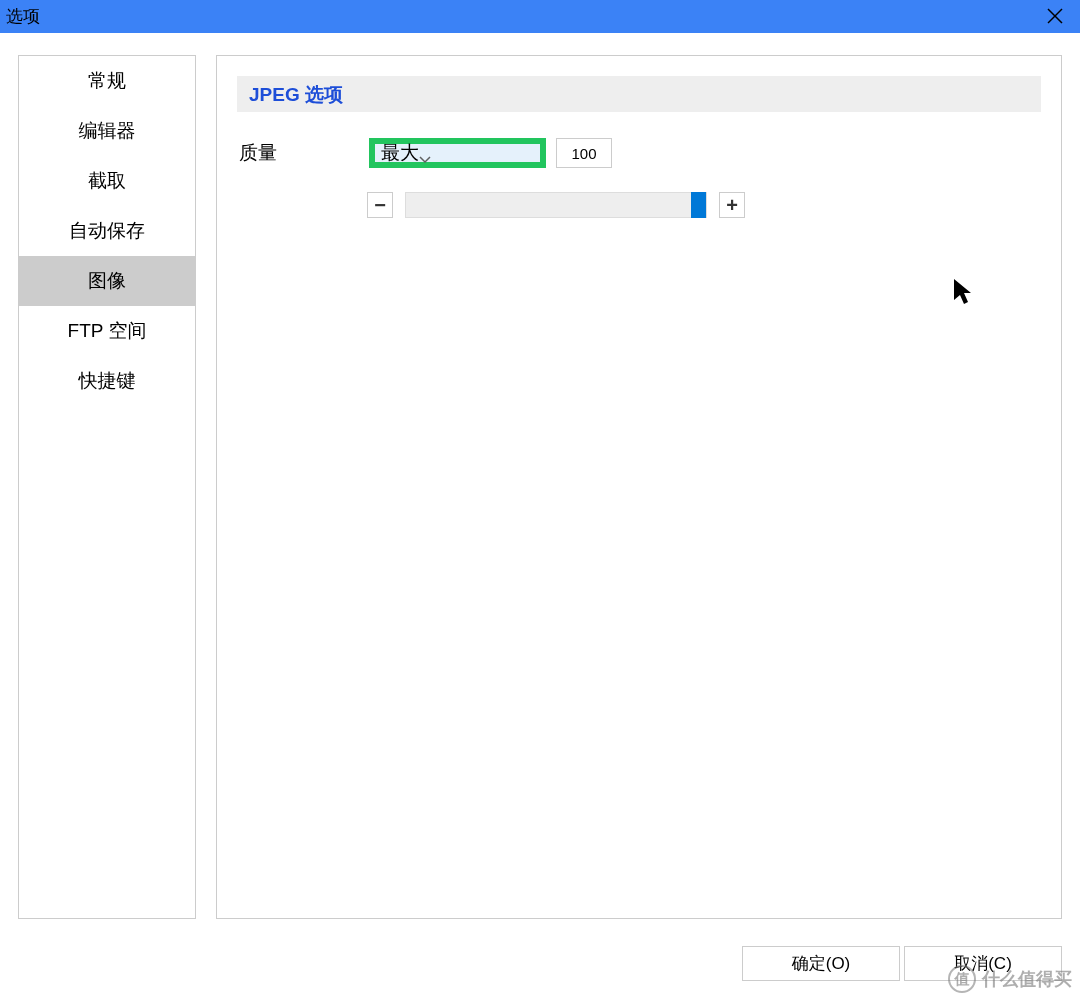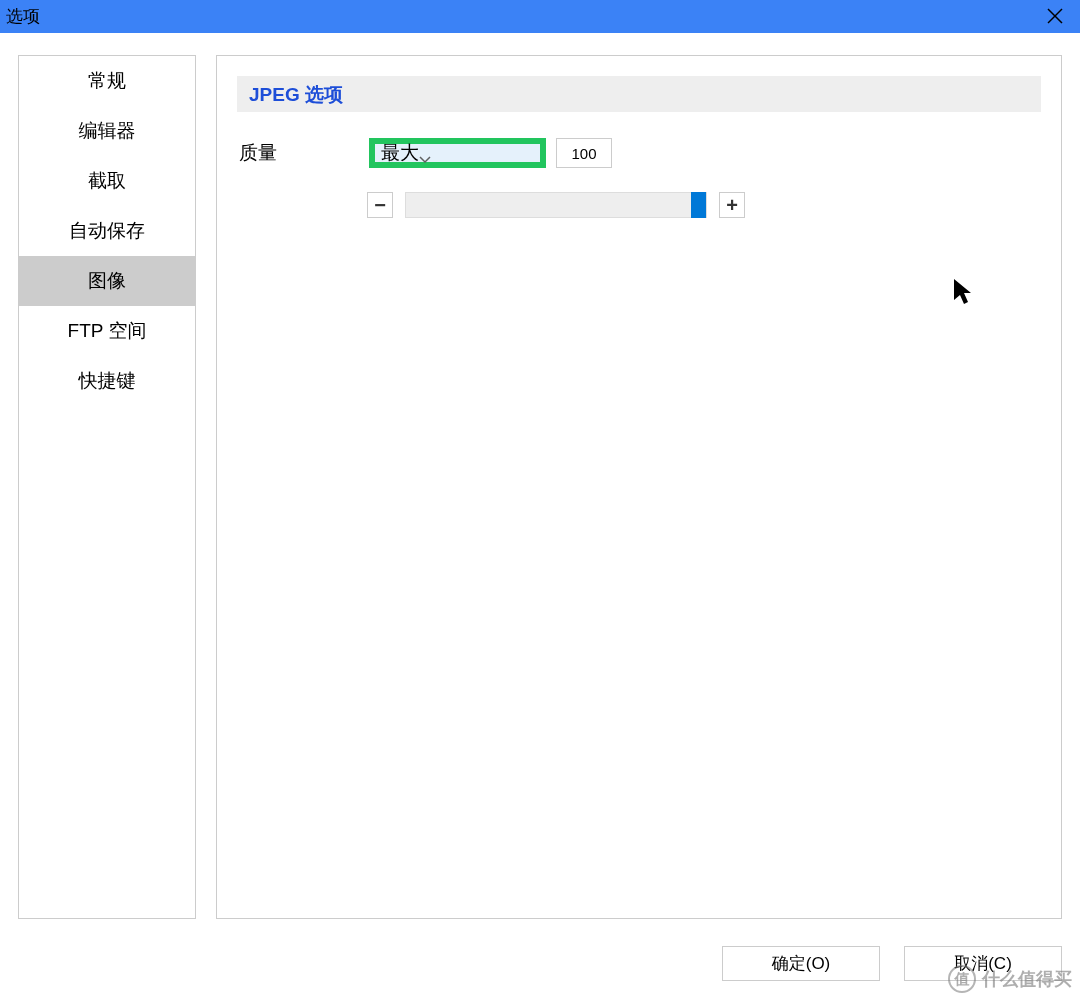--- a/index.html
+++ b/index.html
@@ -162,21 +162,21 @@
       top: -1px;
       width: 15px;
       height: 26px;
       background: #0078d7;
     }
     .footer {
       position: absolute;
       bottom: 18px;
       right: 18px;
       display: flex;
-      gap: 24px;
+      gap: 4px;
       margin-top: 16px;
     }
     .footer-btn {
       width: 158px;
       height: 35px;
       border: 1px solid #cccccc;
       background: #ffffff;
       font-size: 17px;
       display: flex;
       align-items: center;

